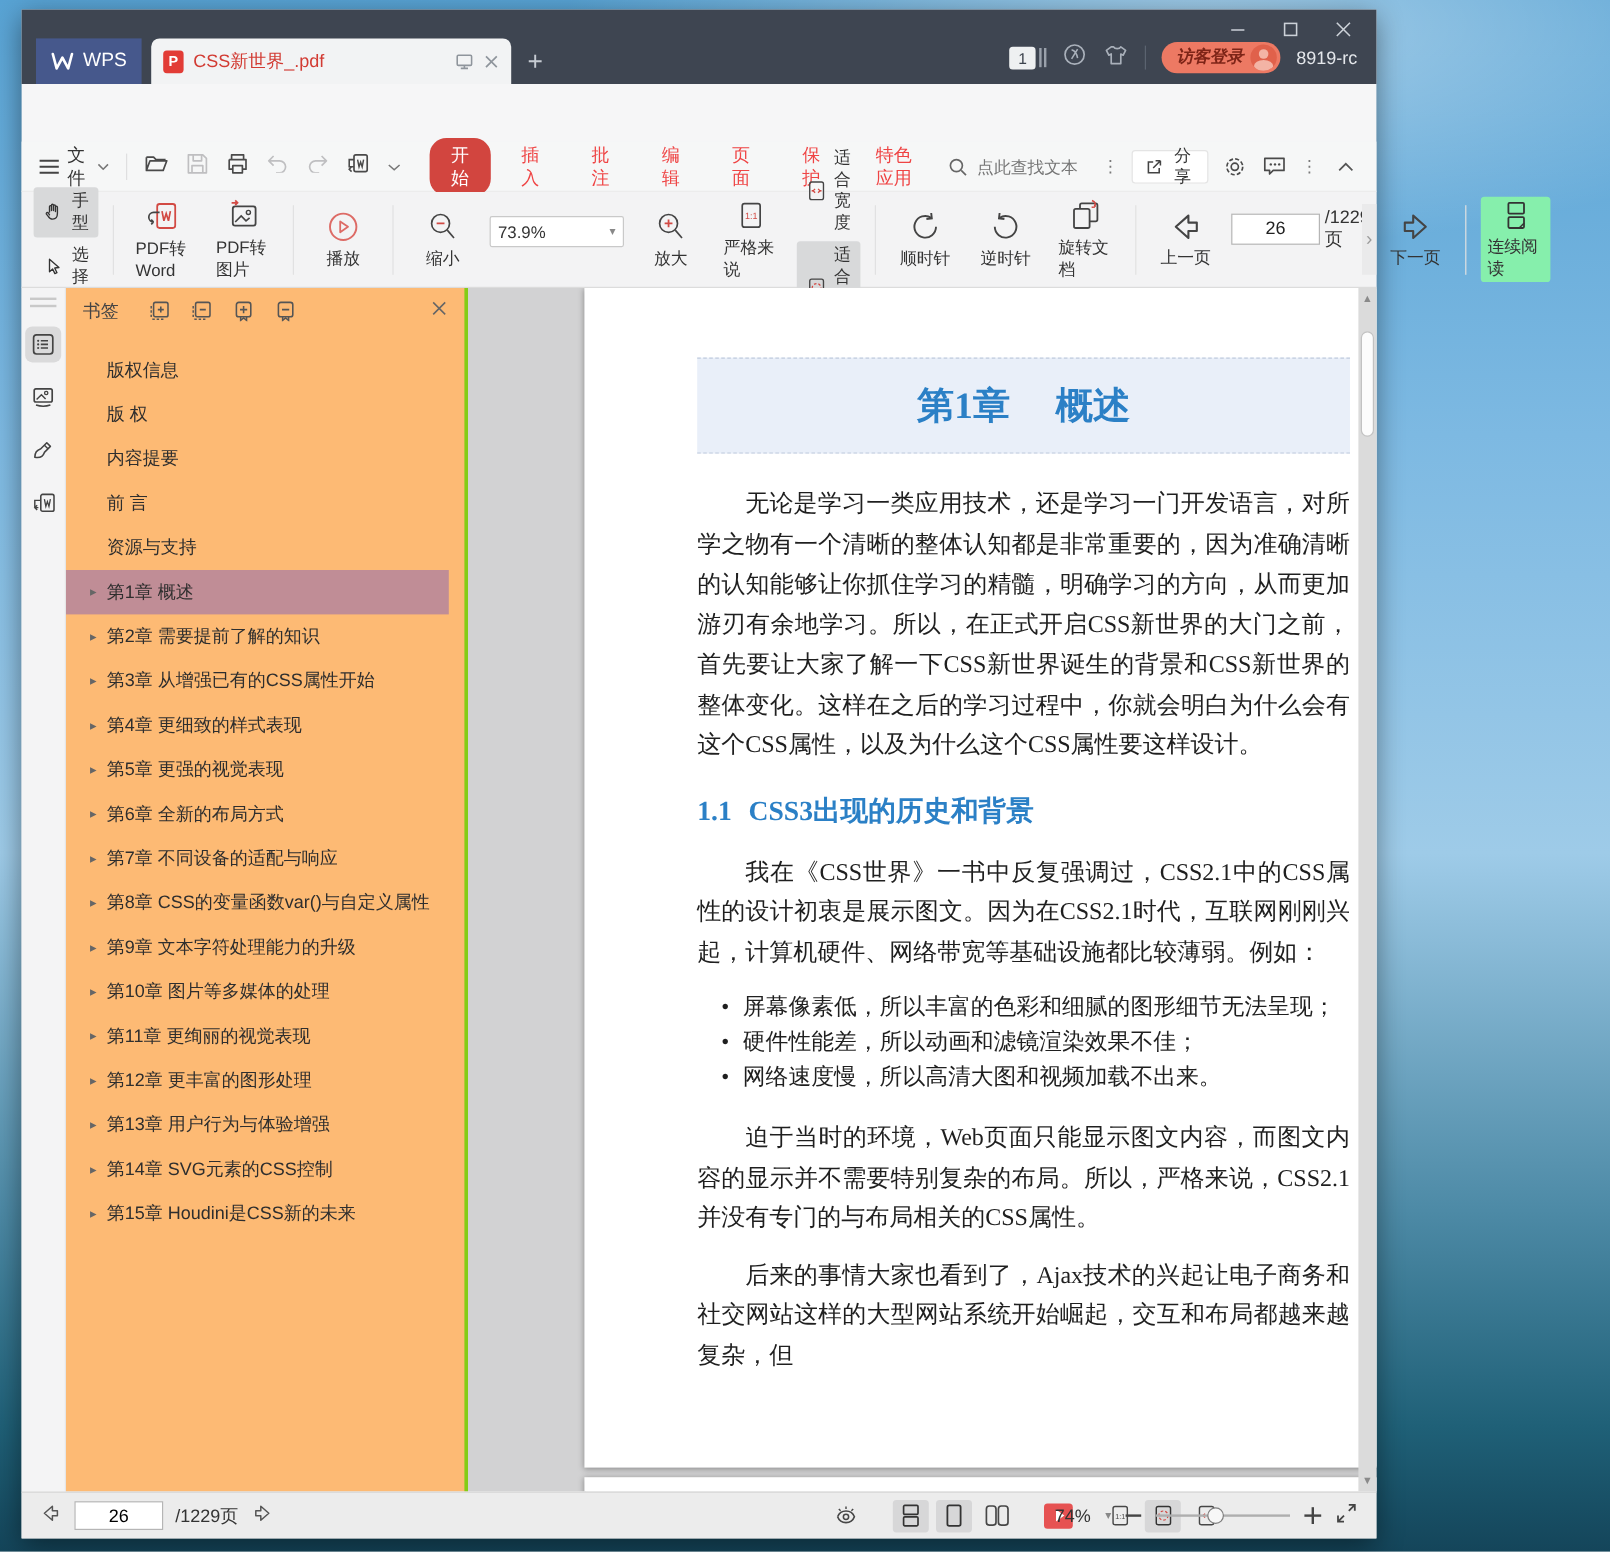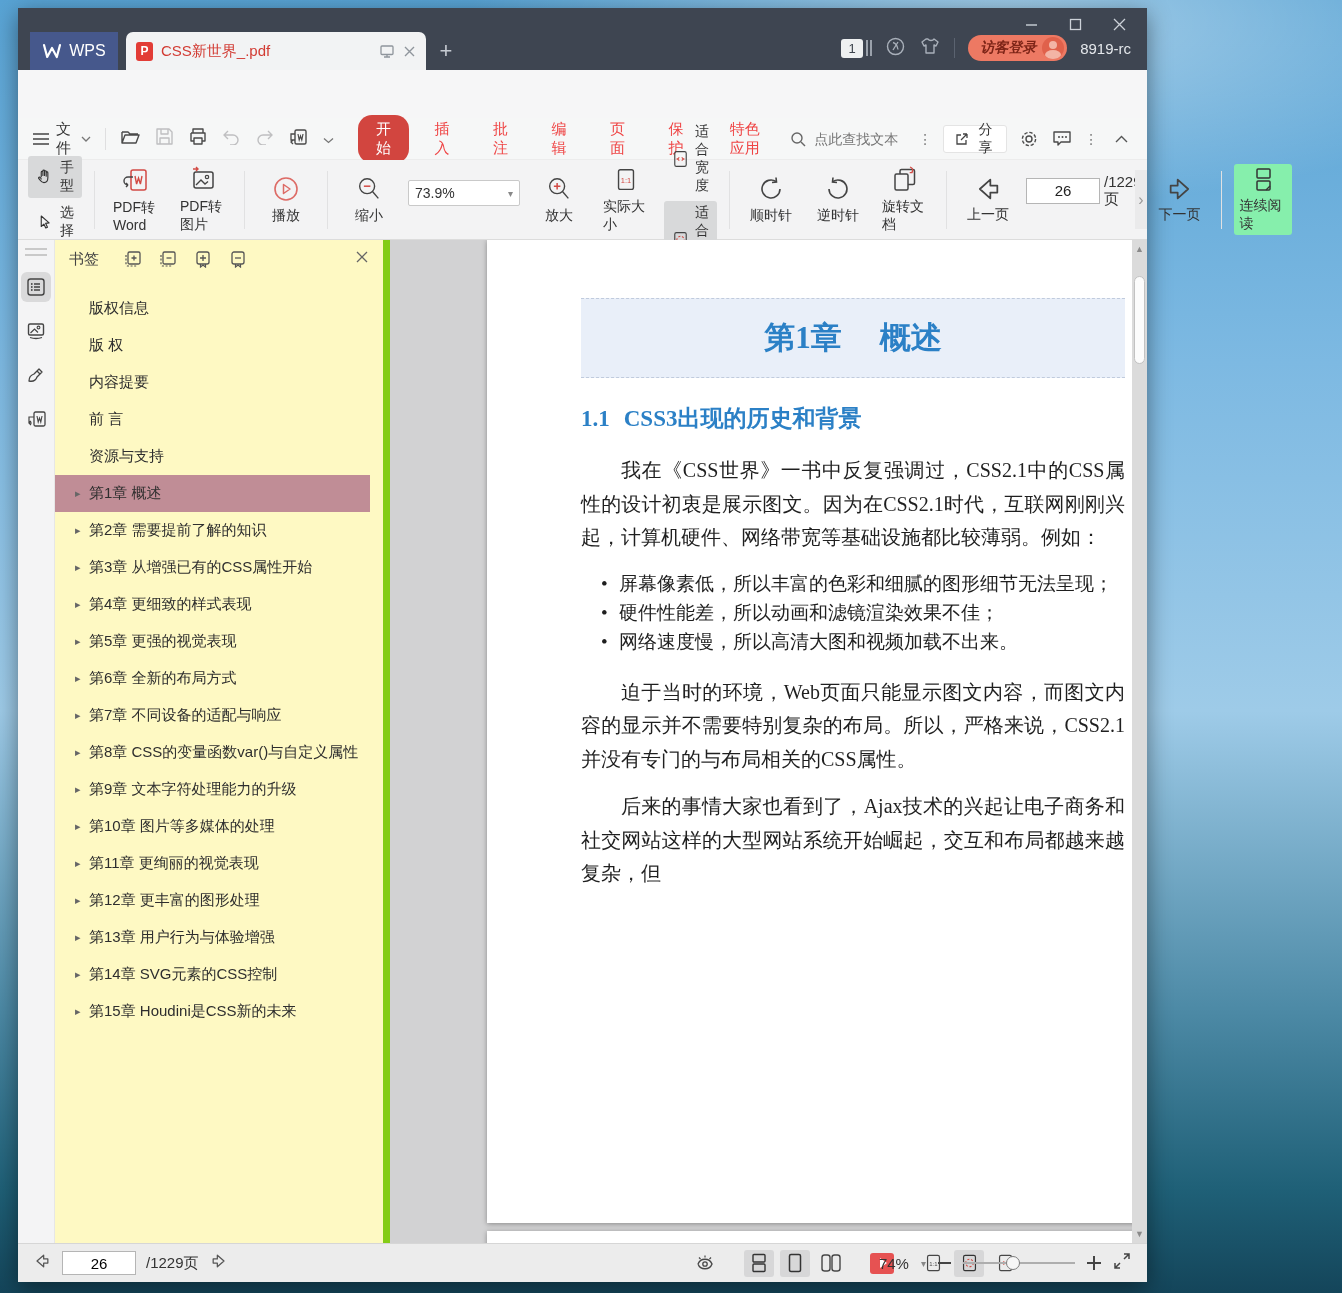--- a/index.html
+++ b/index.html
@@ -72,21 +72,21 @@
   .bigbtn.sel { background:#86efac; border-radius:3px; }
   .tb-expander { position:absolute; right:0; top:10px; bottom:10px; width:12px; display:flex; align-items:center; justify-content:center; color:#9a9a9a; background:#eaeaeb; }
 
   
   .main { flex:1; display:flex; min-height:0; }
   .iconstrip { width:37px; background:#f4f4f5; border-right:1px solid #e6e6e6; display:flex; flex-direction:column; align-items:center; padding-top:8px; gap:14px; }
   .handle { width:22px; height:8px; border-top:2px solid #c9c9c9; border-bottom:2px solid #c9c9c9; margin-bottom:2px;}
   .stripbtn { width:30px; height:30px; display:flex; align-items:center; justify-content:center; color:#4b4b4b; border-radius:6px; }
   .stripbtn.active { background:#dadadb; }
 
-  .bookmarks { width:335px; background:#fef9c3; border-right:7px solid #84cc16; display:flex; flex-direction:column; }
+  .bookmarks { width:335px; background:#fdba74; border-right:3px solid #84cc16; display:flex; flex-direction:column; }
   .bm-head { height:38px; display:flex; align-items:center; padding:0 14px; gap:17px; color:#444; }
   .bm-title { font-size:15px; margin-right:8px; }
   .bm-hicon { display:flex; align-items:center; color:#555; }
   .bm-close { margin-left:auto; color:#666; }
   .bm-list { flex:1; overflow:hidden; padding-top:12px; }
   .bm-item { height:37px; display:flex; align-items:center; padding-left:20px; margin-right:13px; font-size:15px; color:#2e2e2e; cursor:pointer; }
   .bm-caret { width:14px; color:#666; font-size:11px; visibility:hidden; flex:0 0 auto;}
   .bm-item.chapter .bm-caret { visibility:visible; }
   .bm-item.active { background:var(--bookmark_highlight,#c08d96); }
   .bm-label { white-space:nowrap; }
@@ -361,21 +361,21 @@
             <path d="M9.5 12 h7 M13 8.5 v7" stroke="#d24a44" stroke-width="1.6"></path>
           </svg>
         <span>放大</span>
       </span>
     </div>
     <span class="bigbtn">
       <svg width="28" height="30" viewBox="0 0 30 30">
           <rect x="7" y="4" width="16" height="21" rx="2" fill="none" stroke="#444" stroke-width="1.5"></rect>
           <text x="15" y="18" font-size="8" text-anchor="middle" fill="#d24a44" font-family="sans-serif">1:1</text>
         </svg>
-      <span>实际大小</span>
+      <span>严格来说</span>
     </span>
     <div class="twocol">
       <span class="rowbtn">
         <svg width="17" height="18" viewBox="0 0 20 22">
             <rect x="3" y="2" width="14" height="18" rx="2" fill="none" stroke="#444" stroke-width="1.4"></rect>
             <path d="M7 11 l-2-0 M13 11 l2 0" stroke="#d24a44" stroke-width="1.5"></path>
             <path d="M8.5 9 L6.5 11 l2 2 M11.5 9 l2 2 -2 2" fill="none" stroke="#d24a44" stroke-width="1.3"></path>
           </svg>
         <span>适合宽度</span>
       </span>
@@ -616,20 +616,21 @@
     </div>
 
     <div class="docarea">
       <div class="page page1">
         <div class="page-inner">
           <div class="chapter-band">
             <span>第1章</span>
             <span>概述</span>
           </div>
           <div class="doc-text">
+            <p>无论是学习一类应用技术，还是学习一门开发语言，对所学之物有一个清晰的整体认知都是非常重要的，因为准确清晰的认知能够让你抓住学习的精髓，明确学习的方向，从而更加游刃有余地学习。所以，在正式开启CSS新世界的大门之前，首先要让大家了解一下CSS新世界诞生的背景和CSS新世界的整体变化。这样在之后的学习过程中，你就会明白为什么会有这个CSS属性，以及为什么这个CSS属性要这样设计。</p>
             <div class="sec-head">
               <span>1.1</span>
               <span>CSS3出现的历史和背景</span>
             </div>
             <p>我在《CSS世界》一书中反复强调过，CSS2.1中的CSS属性的设计初衷是展示图文。因为在CSS2.1时代，互联网刚刚兴起，计算机硬件、网络带宽等基础设施都比较薄弱。例如：</p>
             <ul class="bullets">
 
             <li>屏幕像素低，所以丰富的色彩和细腻的图形细节无法呈现；</li>
                 <li>硬件性能差，所以动画和滤镜渲染效果不佳；</li>
                 <li>网络速度慢，所以高清大图和视频加载不出来。</li>

